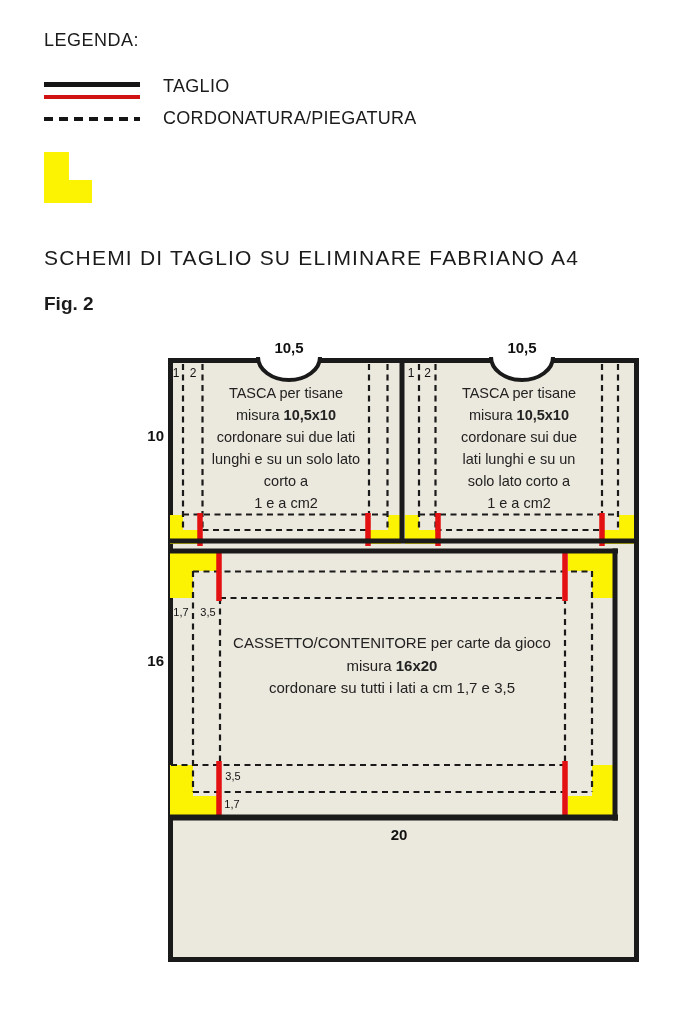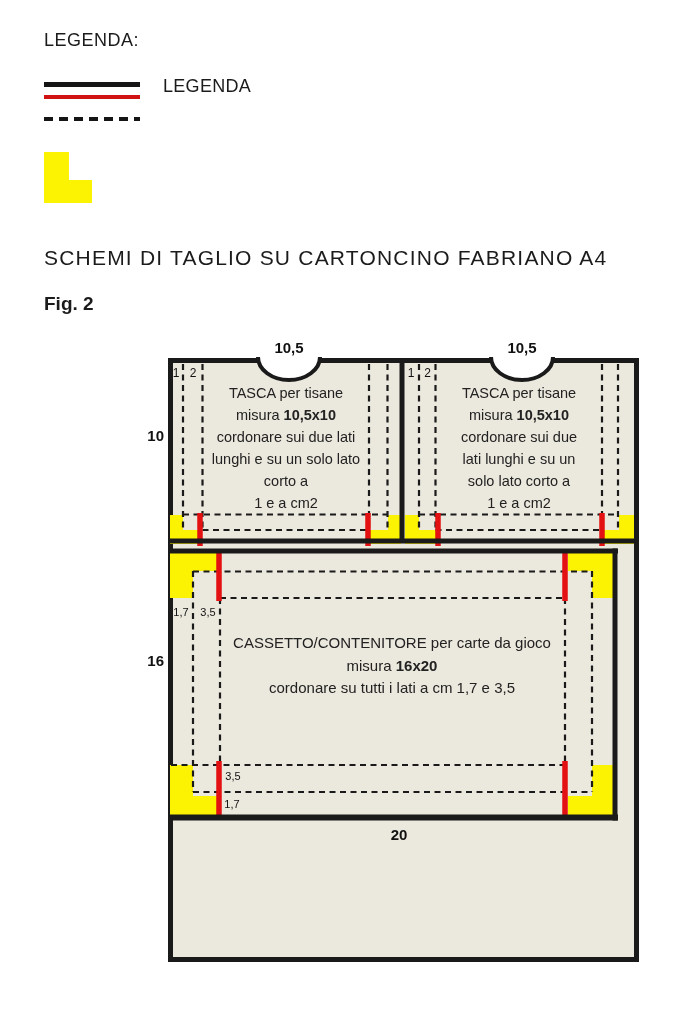--- a/index.html
+++ b/index.html
@@ -30,27 +30,28 @@
 </style>
 </head>
 <body>
 
 <div class="page">
 
   <div class="abs legend-title">LEGENDA:</div>
 
   <div class="abs bar bar-black"></div>
   <div class="abs bar bar-red"></div>
-  <div class="abs legend-label lbl-taglio">LEGENDA</div>
+  <div class="abs legend-label lbl-taglio">TAGLIO</div>
 
   <div class="abs bar bar-dashed"></div>
+  <div class="abs legend-label lbl-cordonatura">CORDONATURA/PIEGATURA</div>
 
   <div class="abs l-icon"></div>
 
-  <div class="abs page-title">SCHEMI DI TAGLIO SU CARTONCINO FABRIANO A4</div>
+  <div class="abs page-title">SCHEMI DI TAGLIO SU ELIMINARE FABRIANO A4</div>
   <div class="abs fig-label">Fig. 2</div>
 
   <svg width="681" height="1024" viewBox="0 0 681 1024">
 
     <rect x="170.5" y="360.5" width="466" height="599" fill="#ebe8dd" stroke="#1a1a1a" stroke-width="5"></rect>
 
     <g fill="#fcf303">
 
       <rect x="170" y="515" width="13" height="29"></rect>
       <rect x="170" y="530" width="31" height="14"></rect>

